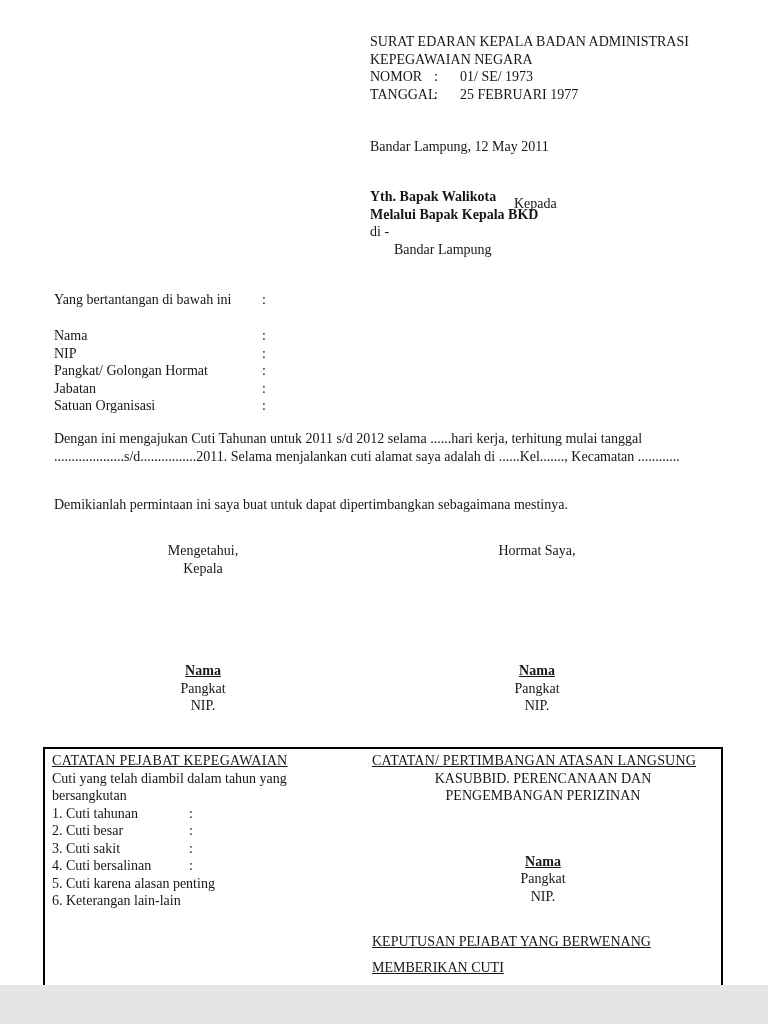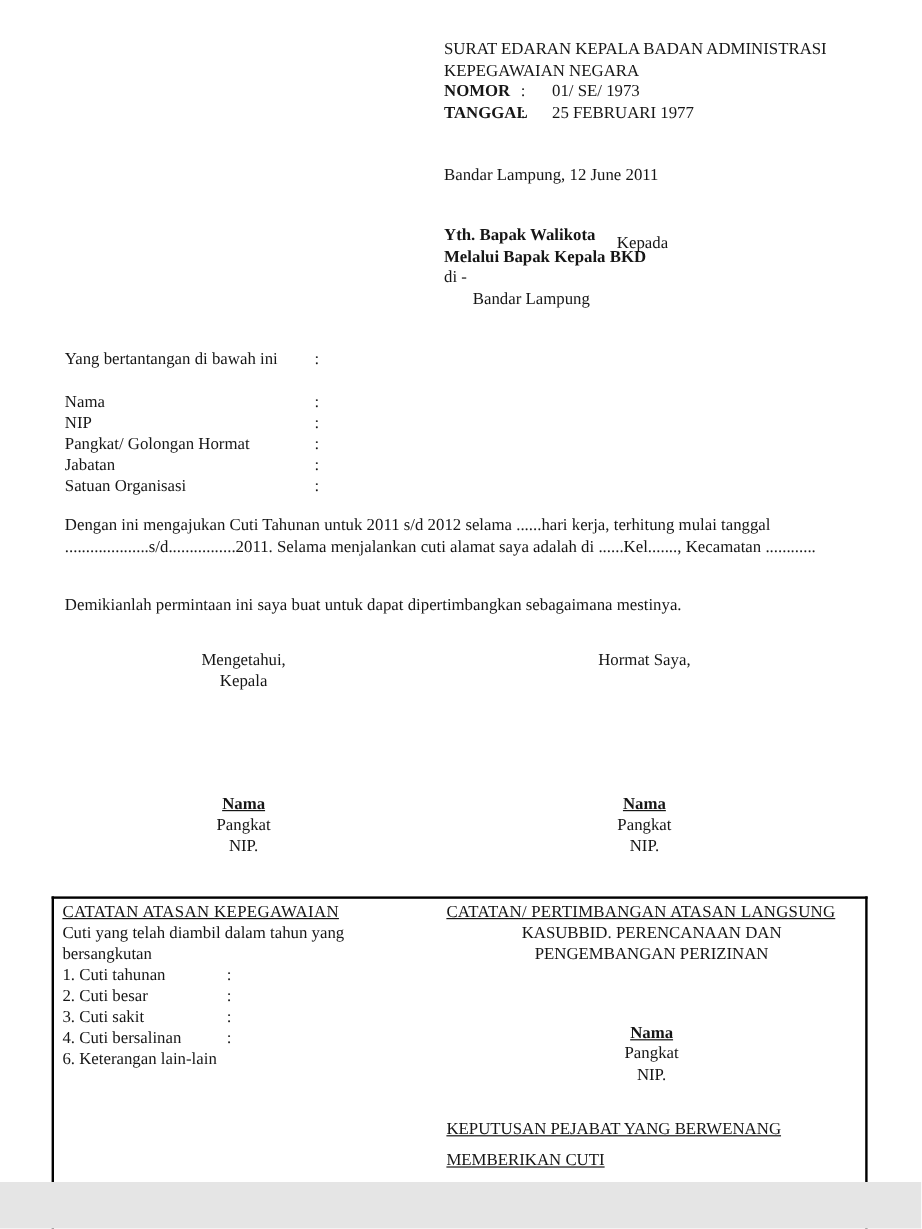--- a/index.html
+++ b/index.html
@@ -11,21 +11,21 @@
     font-size:14px; line-height:17.5px; color:#161616;
   }
   .abs { position:absolute; }
   .u { text-decoration:underline; }
   .b { font-weight:bold; }
 
   .doc-title { left:54px; top:49px; letter-spacing:.5px; }
 
   .hdr { left:370px; top:33px; width:372px; }
   .kv { display:flex; }
-  .kv .k { width:64px;font-weight:bold; }
+  .kv .k { width:64px; }
   .kv .c { width:26px; }
 
   .dateline { left:370px; top:138px; }
   .kepada { left:514px; top:171px;margin-top:24px; }
   .recipients { left:370px; top:188px; }
   .recipients .indent { padding-left:24px; }
 
   .opening { left:54px; top:291px; display:flex; }
   .opening .k { width:208px; }
 
@@ -76,21 +76,21 @@
       <span class="c">:</span>
       <span>01/ SE/ 1973</span>
     </div>
     <div class="kv">
       <span class="k">TANGGAL</span>
       <span class="c">:</span>
       <span>25 FEBRUARI 1977</span>
     </div>
   </div>
 
-  <div class="abs dateline">Bandar Lampung, 12 June 2011</div>
+  <div class="abs dateline">Bandar Lampung, 12 May 2011</div>
 
   <div class="abs kepada">Kepada</div>
 
   <div class="abs recipients">
     <div class="b">Yth. Bapak Walikota</div>
     <div class="b">Melalui Bapak Kepala BKD</div>
     <div>di -</div>
     <div class="indent">Bandar Lampung</div>
   </div>
 
@@ -143,37 +143,41 @@
 
   <div class="abs nameblock nb-right">
     <div class="b u">Nama</div>
     <div>Pangkat</div>
     <div>NIP.</div>
   </div>
 
   <div class="abs box">
 
     <div class="box-left">
-      <div class="title u">CATATAN ATASAN KEPEGAWAIAN</div>
+      <div class="title u">CATATAN PEJABAT KEPEGAWAIAN</div>
       <div class="subtitle">Cuti yang telah diambil dalam tahun yang bersangkutan</div>
       <div class="note-row">
         <span class="k">1. Cuti tahunan</span>
         <span>:</span>
       </div>
       <div class="note-row">
         <span class="k">2. Cuti besar</span>
         <span>:</span>
       </div>
       <div class="note-row">
         <span class="k">3. Cuti sakit</span>
         <span>:</span>
       </div>
       <div class="note-row">
         <span class="k">4. Cuti bersalinan</span>
         <span>:</span>
+      </div>
+      <div class="note-row">
+        <span class="k">5. Cuti karena alasan penting</span>
+        <span></span>
       </div>
       <div class="note-row">
         <span class="k">6. Keterangan lain-lain</span>
         <span></span>
       </div>
     </div>
 
     <div class="box-right">
       <div class="title u">CATATAN/ PERTIMBANGAN ATASAN LANGSUNG</div>
       <div class="ctr">KASUBBID. PERENCANAAN DAN</div>

